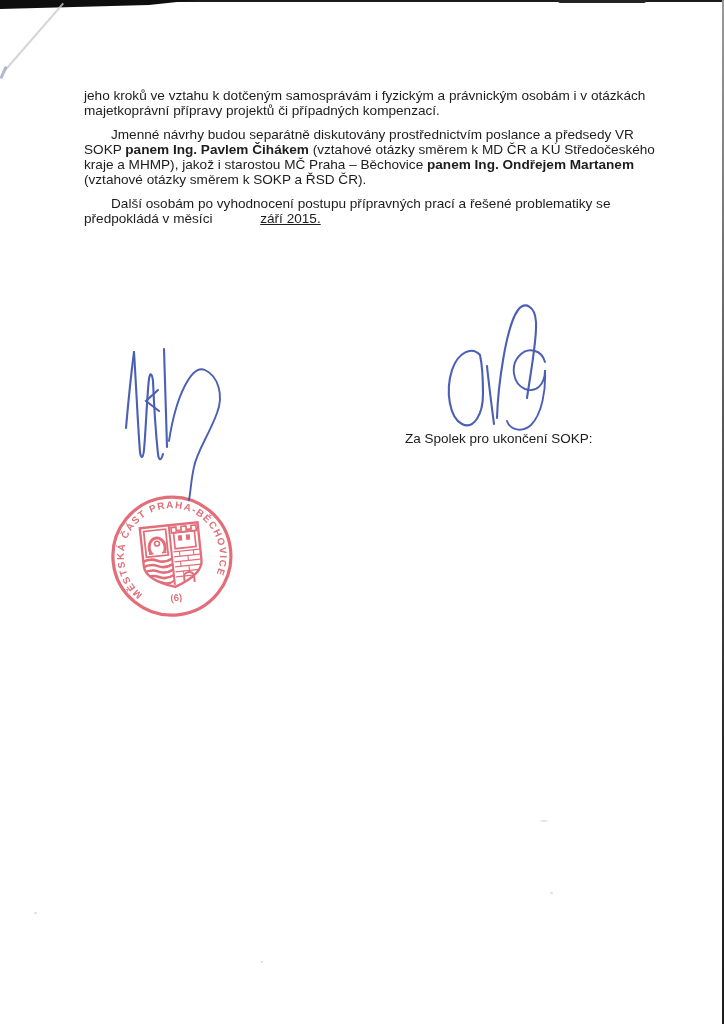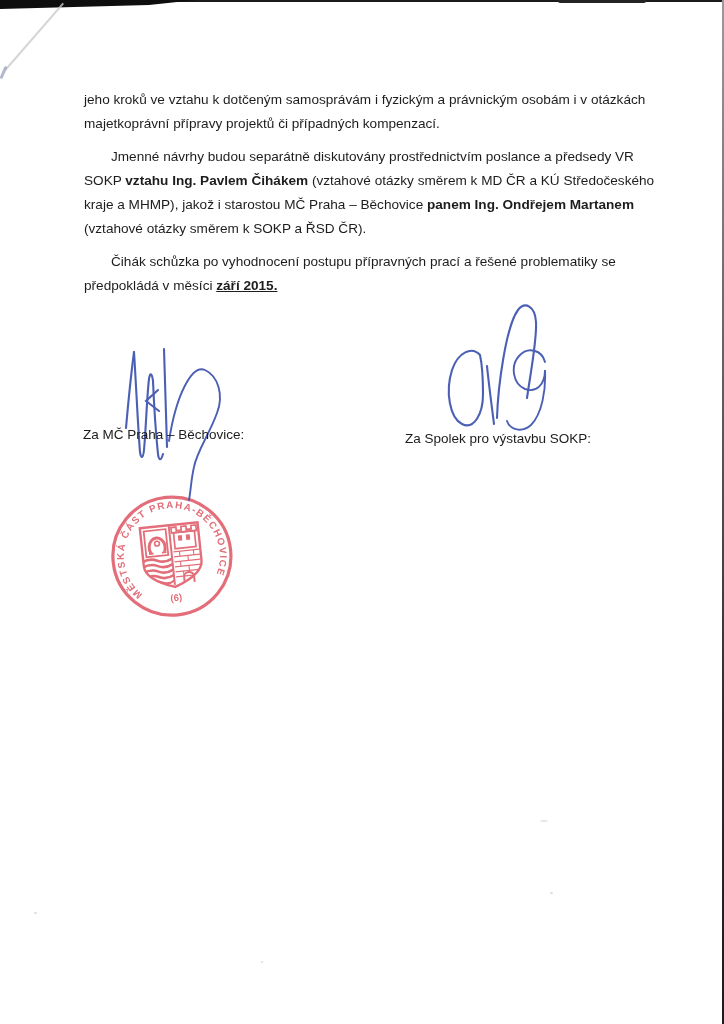--- a/index.html
+++ b/index.html
@@ -14,25 +14,25 @@
   .top-wedge{position:absolute;left:0;top:0;width:196px;height:9px;background:#0e0e0e;
     clip-path:polygon(0 0,100% 0,76% 55%,0 100%);}
   .diag-line{position:absolute;left:64px;top:4px;width:88px;height:1.5px;background:#c9c9cf;
     transform-origin:left top;transform:rotate(131deg);opacity:.8;}
   .left-mark{position:absolute;left:2px;top:66px;width:3px;height:13px;background:#9aa2bc;
     transform:rotate(24deg);opacity:.75;border-radius:1px;}
   .right-line{position:absolute;right:0;top:0;width:2.5px;height:1024px;
     background:linear-gradient(#9a9a9a 0%,#6a6a6a 30%,#2c2c2c 70%,#1c1c1c 100%);}
   .speck{position:absolute;border-radius:50%;background:#dcdcdc;}
   
-  .doc-text{position:absolute;left:84px;top:88px;width:577px;font-size:13.6px;line-height:24px;}
+  .doc-text{position:absolute;left:84px;top:88px;width:577px;font-size:13.6px;line-height:15px;}
   .doc-text p{margin:0 0 9px 0;}
   .doc-text p.indent{text-indent:27px;}
   .b{font-weight:700;}
-  .bu{font-weight:700;text-decoration:underline;}
+  .bu{font-weight:400;text-decoration:underline;margin-left:44px;}
   
   .sig-label{position:absolute;font-size:13.5px;line-height:21.5px;}
   .sig-label-left{left:83px;top:424px;}
   .sig-label-right{left:405px;top:428px;}
   
   .ink-left{position:absolute;left:112px;top:333px;}
   .ink-right{position:absolute;left:430px;top:300px;}
   .stamp{position:absolute;left:108px;top:492px;opacity:.9;transform:rotate(-6deg);}
 </style>
 </head>
@@ -46,22 +46,22 @@
   <div class="diag-line"></div>
   <div class="left-mark"></div>
   <div class="right-line"></div>
   <div class="speck" style="left:34px;top:912px;width:3px;height:2px;"></div>
   <div class="speck" style="left:261px;top:961px;width:2px;height:2px;"></div>
   <div class="speck" style="left:550px;top:892px;width:3px;height:2px;"></div>
   <div class="speck" style="left:540px;top:820px;width:8px;height:2px;background:#e6e6e6;"></div>
 
   <div class="doc-text">
     <p><span>jeho kroků ve vztahu k dotčeným samosprávám i fyzickým a právnickým osobám i v otázkách majetkoprávní přípravy projektů či případných kompenzací.</span></p>
-    <p class="indent"><span>Jmenné návrhy budou separátně diskutovány prostřednictvím poslance a předsedy VR SOKP </span><span class="b">vztahu Ing. Pavlem Čihákem</span><span> (vztahové otázky směrem k MD ČR a KÚ Středočeského kraje a MHMP), jakož i starostou MČ Praha – Běchovice </span><span class="b">panem Ing. Ondřejem Martanem</span><span> (vztahové otázky směrem k SOKP a ŘSD ČR).</span></p>
-    <p class="indent"><span>Čihák schůzka po vyhodnocení postupu přípravných prací a řešené problematiky se předpokládá v měsíci </span><span class="bu">září 2015.</span></p>
+    <p class="indent"><span>Jmenné návrhy budou separátně diskutovány prostřednictvím poslance a předsedy VR SOKP </span><span class="b">panem Ing. Pavlem Čihákem</span><span> (vztahové otázky směrem k MD ČR a KÚ Středočeského kraje a MHMP), jakož i starostou MČ Praha – Běchovice </span><span class="b">panem Ing. Ondřejem Martanem</span><span> (vztahové otázky směrem k SOKP a ŘSD ČR).</span></p>
+    <p class="indent"><span>Další osobám po vyhodnocení postupu přípravných prací a řešené problematiky se předpokládá v měsíci </span><span class="bu">září 2015.</span></p>
   </div>
 
   <svg class="stamp" width="130" height="130" viewBox="0 0 130 130">
     <g stroke="#e05f6b" fill="none" stroke-width="2">
       <circle cx="64" cy="64" r="59" stroke-width="3.2"></circle>
 
       <path id="ringPath" d="M 64,112 A 48,48 0 0 1 16,64 A 48,48 0 0 1 64,16 A 48,48 0 0 1 112,64 A 48,48 0 0 1 64,112" stroke="none"></path>
 
       <path d="M 35,33 H 93 V 71 Q 93,85 64,95 Q 35,85 35,71 Z" stroke-width="2.4"></path>
       <path d="M 64,33 V 93" stroke-width="2"></path>
@@ -109,19 +109,18 @@
   <svg class="ink-right" width="140" height="145" viewBox="0 0 140 145">
     <g stroke="#3c52ae" fill="none" stroke-width="2.1" stroke-linecap="round" opacity="0.92">
       <path d="M 50,55 C 42,46 28,52 22,70 C 15,92 20,118 32,124 C 44,130 53,114 53,94 C 53,78 52,64 50,55"></path>
       <path d="M 57,66 C 59,86 62,108 64,124"></path>
       <path d="M 67,118 C 68,86 76,26 88,10 C 95,1 105,6 106,22 C 107,40 101,70 97,98"></path>
       <path d="M 115,62 C 112,50 98,46 89,56 C 80,66 83,84 95,89 C 106,93 115,85 115,70 C 116,90 112,114 101,125 C 92,133 80,130 77,121" stroke-width="1.9"></path>
     </g>
   </svg>
 
   <div class="sig-label sig-label-left">
-    <div>Za MČ Praha – Běchovice:</div>
   </div>
   <div class="sig-label sig-label-right">
-    <div>Za Spolek pro výstavbu SOKP:</div>
+    <div>Za Spolek pro ukončení SOKP:</div>
   </div>
 
 </div>
 
 </body></html>

